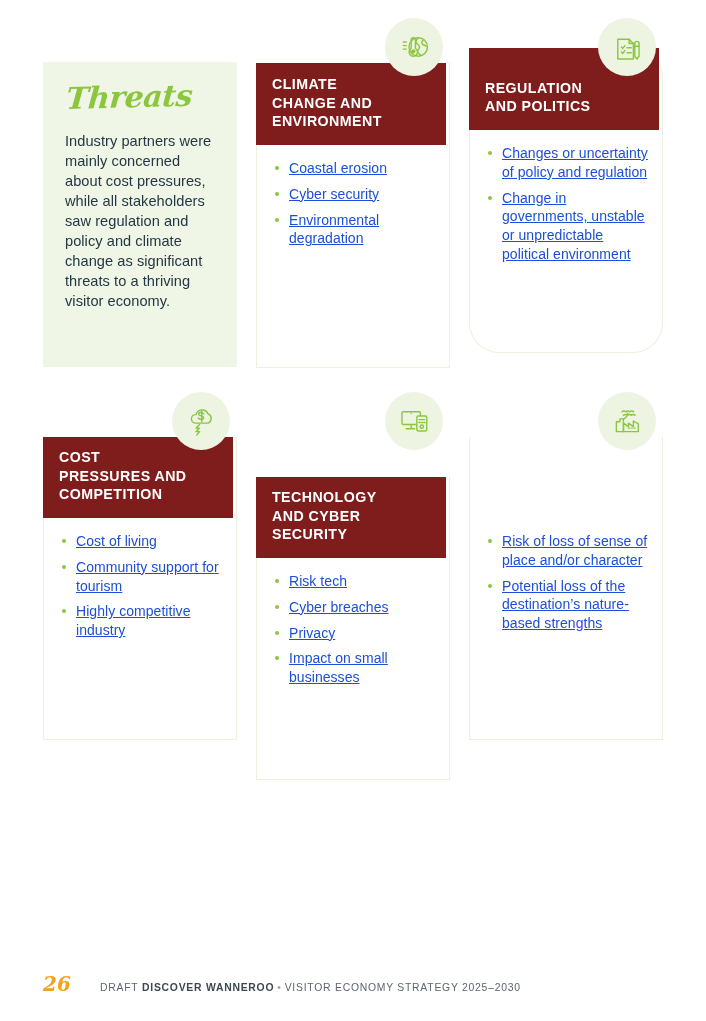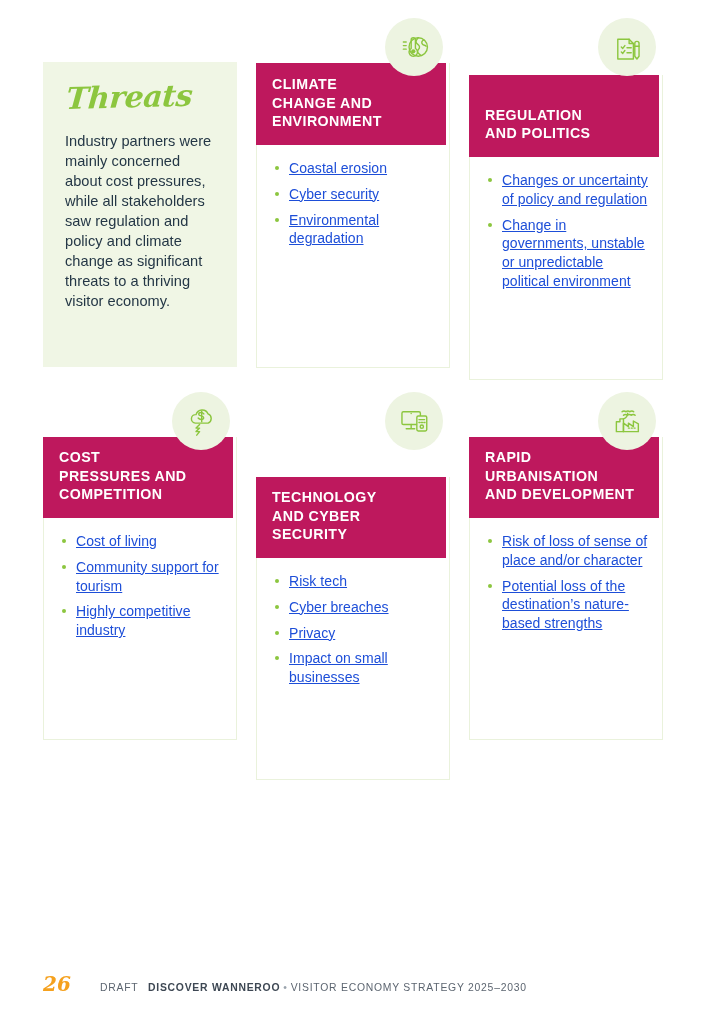--- a/index.html
+++ b/index.html
@@ -53,21 +53,21 @@
     width: 194px;
     box-sizing: border-box;
     border: 1px solid #EAF2DC;
     border-top: none;
     background: #ffffff;
   }
   .card .band {
     position: absolute;
     left: -1px;
     width: 190px;
-    background: #be185d;
+    background: #7f1d1d;
     box-sizing: border-box;
     padding: 0 16px 14px 16px;
     display: flex;
     flex-direction: column;
     justify-content: flex-end;
   }
   .band-title {
     color: #ffffff;
     font-size: 14.2px;
     font-weight: 700;
@@ -140,21 +140,21 @@
     font-size: 20px;
     width: 57px;
   }
   .footer .meta {
     color: #5C6570;
     font-size: 10.4px;
     letter-spacing: 0.75px;
     text-transform: uppercase;
     white-space: nowrap;
   }
-  .footer .meta b { font-weight: 700; color: #3D4753; margin-left: 6px; }
+  .footer .meta b { font-weight: 700; color: #3D4753; }
   .footer .meta .sep { color: #9AA3AC; padding: 0 3px; }
 </style>
 </head>
 <body>
 
 <div class="intro-panel">
   <div class="intro-title">Threats</div>
   <p class="intro-body">Industry partners were mainly concerned about cost pressures, while all stakeholders saw regulation and policy and climate change as significant threats to a thriving visitor economy.</p>
 </div>
 
@@ -184,21 +184,21 @@
 <div class="icon-badge" style="left:598px; top:18px;">
   <svg viewBox="0 0 48 48" fill="none" stroke="#8CC63F" stroke-width="2" stroke-linecap="round" stroke-linejoin="round">
     <path d="M11 13h16l6 6v22H11z"></path>
     <path d="M27 13v6h6"></path>
     <path d="M16 24l2 2 3-4M16 31l2 2 3-4"></path>
     <path d="M24 25h6M24 32h6"></path>
     <path d="M38 16c2 0 3 1.5 3 3v18l-3 4-3-4V19c0-1.5 1-3 3-3z"></path>
     <path d="M35 23h6"></path>
   </svg>
 </div>
-<div class="card" style="left:469px; top:75px; height:305px;">
+<div class="card" style="left:469px; top:48px; height:305px;border-radius:30px;">
   <div class="band" style="top:0; height:82px;">
     <div class="band-title">REGULATION
 AND POLITICS</div>
   </div>
   <ul class="bullets" style="top:82px;">
     <li>Changes or uncertainty of policy and regulation</li>
     <li>Change in governments, unstable or unpredictable political environment</li>
   </ul>
 </div>
 
@@ -252,25 +252,20 @@
   <svg viewBox="0 0 48 48" fill="none" stroke="#8CC63F" stroke-width="2" stroke-linecap="round" stroke-linejoin="round">
     <path d="M17 11c1.5-1.6 4-1.6 5.5 0 1.5-1.6 4-1.6 5.5 0 1.5-1.6 4-1.6 5.5 0"></path>
     <path d="M19 16c1.5-1.6 4-1.6 5.5 0 1.5-1.6 4-1.6 5.5 0 1.5-1.6 4-1.6 5.5 0"></path>
     <path d="M9 39V25h5V21h5v18z"></path>
     <path d="M19 39V27l7 5V27l7 5V24l7 4v11z"></path>
     <path d="M26 34h1.5M30 34h1.5M34 34h1.5"></path>
     <path d="M19 21c4-1.5 6-4.5 6-8"></path>
   </svg>
 </div>
 <div class="card" style="left:469px; top:437px; height:303px;">
-  <div class="band" style="top:0; height:81px;">
-    <div class="band-title">RAPID
-URBANISATION
-AND DEVELOPMENT</div>
-  </div>
   <ul class="bullets" style="top:81px;">
     <li>Risk of loss of sense of place and/or character</li>
     <li>Potential loss of the destination’s nature-based strengths</li>
   </ul>
 </div>
 
 <div class="footer">
   <span class="page-num">26</span>
   <span class="meta"><span>DRAFT</span>&nbsp;<b>DISCOVER WANNEROO</b><span class="sep">•</span><span>VISITOR ECONOMY STRATEGY 2025–2030</span></span>
 </div>

